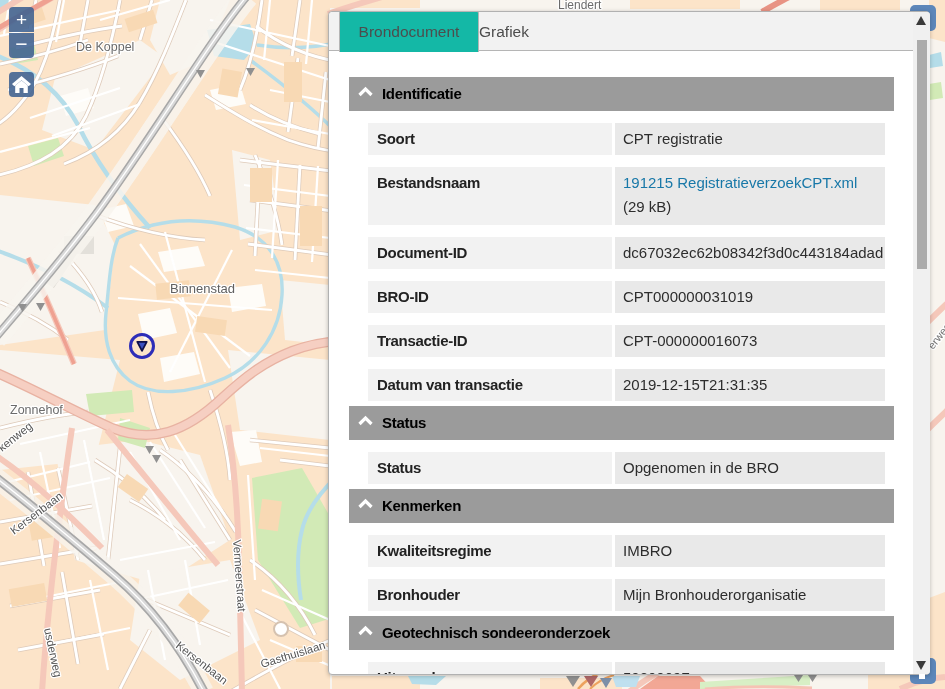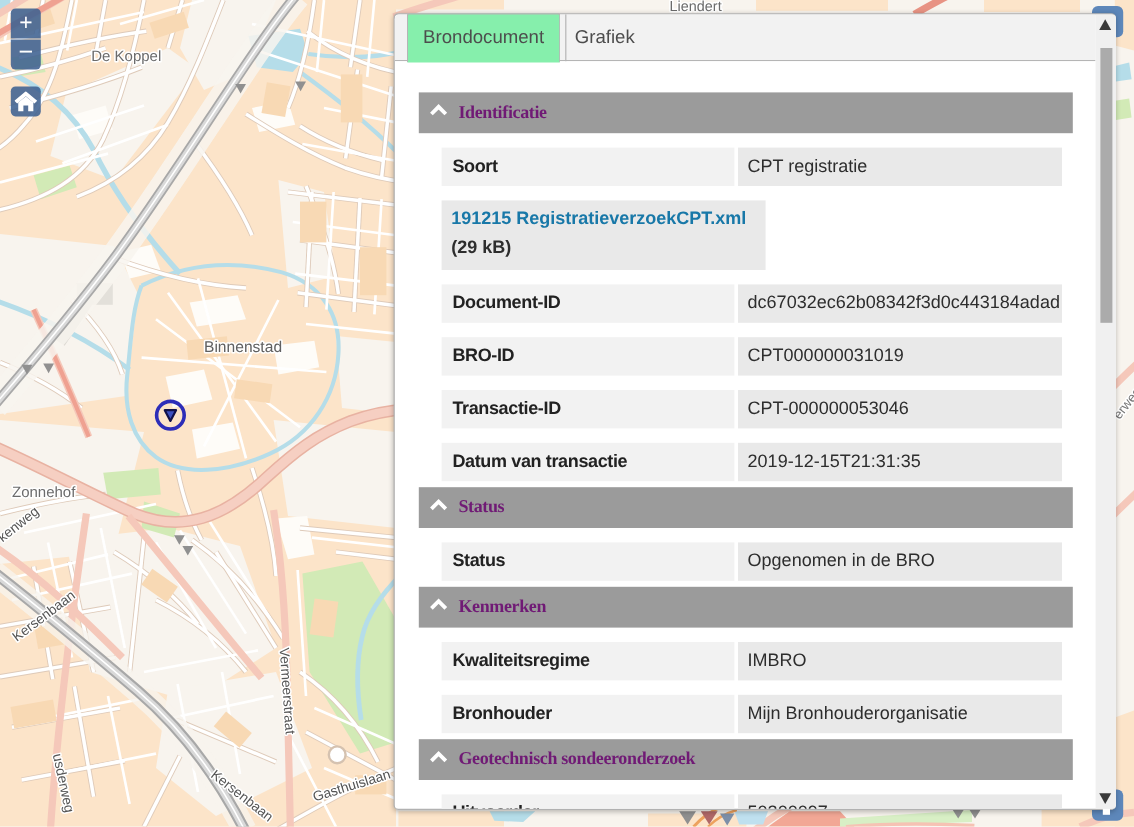--- a/index.html
+++ b/index.html
@@ -5,25 +5,25 @@
   * { margin:0; padding:0; box-sizing:border-box; }
   html,body { width:945px; height:689px; overflow:hidden; font-family:"Liberation Sans", sans-serif; }
   #stage { position:relative; width:945px; height:689px; overflow:hidden; background:#f7f2ea; }
   #map { position:absolute; left:0; top:0; }
   .mapbtn { position:absolute; width:25px; height:25px; background:rgba(62,97,145,0.88); border-radius:4px; color:#fff; text-align:center; }
   
   .bluetab { position:absolute; width:26px; height:26px; background:#5d87ba; border-radius:5px; }
   
   #panel { position:absolute; left:328px; top:11px; width:602px; height:664px; background:#fff; border:1px solid #b1b1b1; border-radius:4px; box-shadow:0 1px 4px rgba(0,0,0,0.25); }
   #tabbar { position:absolute; left:0; top:0; width:584px; height:39px; background:#f2f2f2; border-bottom:1px solid #b5b5b5; border-top-left-radius:4px; }
-  #tab-active { position:absolute; left:10px; top:-1px; width:128px; height:41px; background:#86efac; border:1px solid #b5b5b5; border-bottom:none; border-radius:2px 2px 0 0; z-index:3;
+  #tab-active { position:absolute; left:10px; top:-1px; width:140px; height:41px; background:#14b8a6; border:1px solid #b5b5b5; border-bottom:none; border-radius:2px 2px 0 0; z-index:3;
      font-size:15.5px; color:#4d4d4d; text-align:center; line-height:40px; }
   #tab-inactive { position:absolute; left:142px; top:0; width:140px; height:39px; border-left:1px solid #b5b5b5; font-size:15.5px; color:#4d4d4d; line-height:39px; padding-left:7px; }
   #content { position:absolute; left:0; top:40px; width:584px; height:622px; overflow:hidden; padding:25px 19px 0 20px; }
-  .sechead { position:relative; height:34px; background:#9b9b9b; color:#701a75; font-weight:bold; font-size:15px; letter-spacing:-0.3px; line-height:34px; padding-left:33px; margin:5px 0 4px 0;font-family:Liberation Serif, serif; }
+  .sechead { position:relative; height:34px; background:#9b9b9b; color:#000000; font-weight:bold; font-size:15px; letter-spacing:-0.3px; line-height:34px; padding-left:33px; margin:5px 0 4px 0; }
   .sechead:first-child { margin-top:0; }
   .sechead svg { position:absolute; left:8px; top:9px; }
   .row { display:flex; margin:12px 0 2px 19px; }
   .cl { width:244px; background:#f2f2f2; font-weight:bold; font-size:15px; letter-spacing:-0.3px; color:#222; padding:4px 6px 4px 9px; margin-right:3px; line-height:24px;}
   .cv { width:270px; background:#e9e9e9; font-size:15px; color:#2d2d2d; padding:4px 6px 4px 8px; line-height:24px; }
   .cv a { color:#1878a8; text-decoration:none; }
   
   #sbar { position:absolute; left:584px; top:0; width:17px; height:662px; background:#f0f0f0; border-radius:0 3px 3px 0; }
   #sthumb { position:absolute; left:4px; top:28px; width:10px; height:229px; background:#ababab; }
   .sarr { position:absolute; left:3px; width:0; height:0; }
@@ -355,33 +355,34 @@
 
     <div id="content">
       <div class="sechead"><svg width="17" height="12" viewBox="0 0 17 12">
             <polyline points="2.5,9 8.5,3 14.5,9" fill="none" stroke="#fff" stroke-width="3.2"></polyline>
           </svg>Identificatie</div>
       <div class="row">
           <div class="cl">Soort</div>
           <div class="cv">CPT registratie</div>
         </div>
       <div class="row">
-          <div class="cv" style="padding-bottom:6px;font-weight:bold;"><a>191215 RegistratieverzoekCPT.xml</a> (29 kB)</div>
+          <div class="cl" style="padding-bottom:6px;">Bestandsnaam</div>
+          <div class="cv" style="padding-bottom:6px;"><a>191215 RegistratieverzoekCPT.xml</a> (29 kB)</div>
         </div>
       <div class="row">
           <div class="cl">Document-ID</div>
           <div class="cv">dc67032ec62b08342f3d0c443184adad</div>
         </div>
       <div class="row">
           <div class="cl">BRO-ID</div>
           <div class="cv">CPT000000031019</div>
         </div>
       <div class="row">
           <div class="cl">Transactie-ID</div>
-          <div class="cv">CPT-000000053046</div>
+          <div class="cv">CPT-000000016073</div>
         </div>
       <div class="row">
           <div class="cl">Datum van transactie</div>
           <div class="cv">2019-12-15T21:31:35</div>
         </div>
 
       <div class="sechead"><svg width="17" height="12" viewBox="0 0 17 12">
             <polyline points="2.5,9 8.5,3 14.5,9" fill="none" stroke="#fff" stroke-width="3.2"></polyline>
           </svg>Status</div>
       <div class="row">

